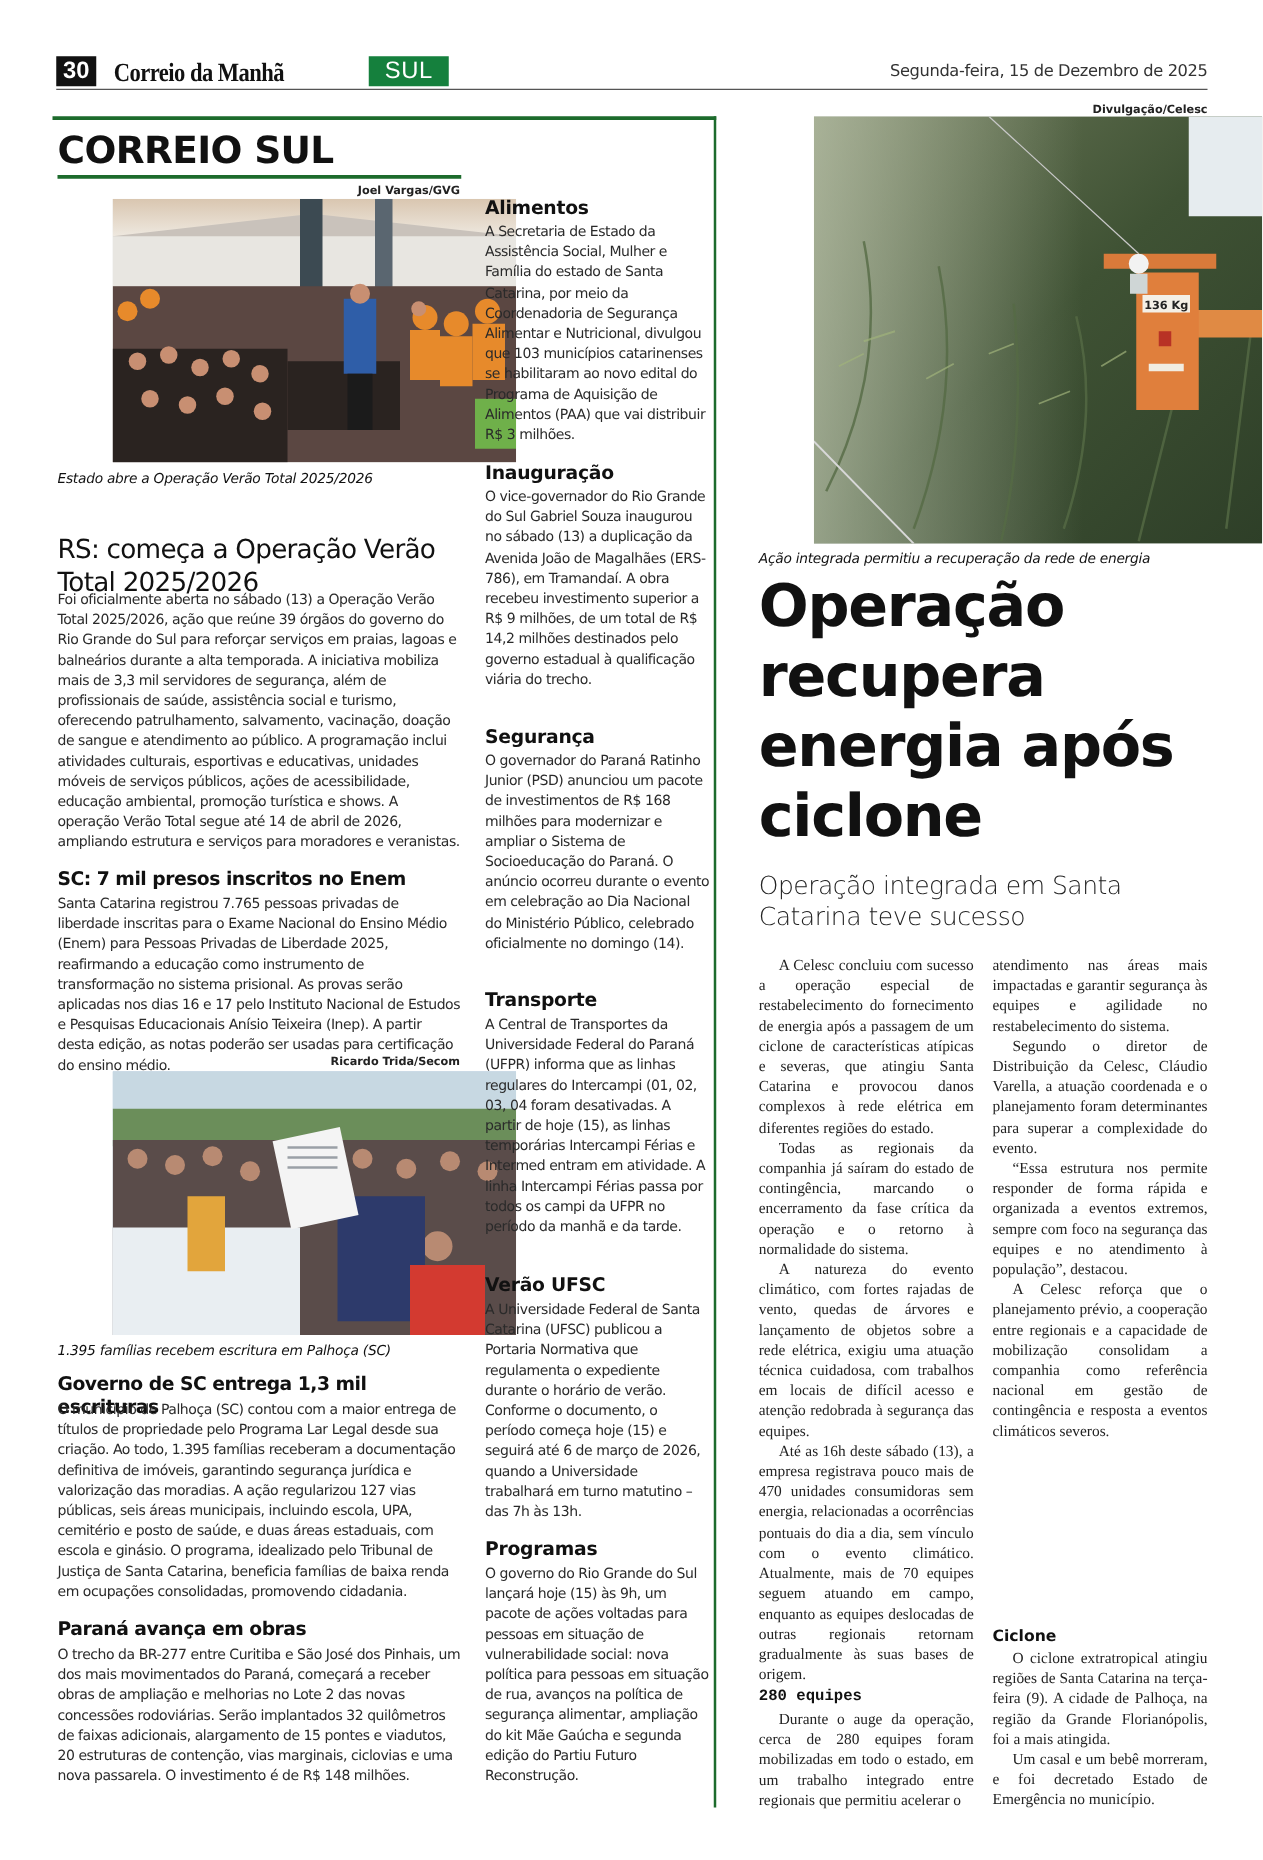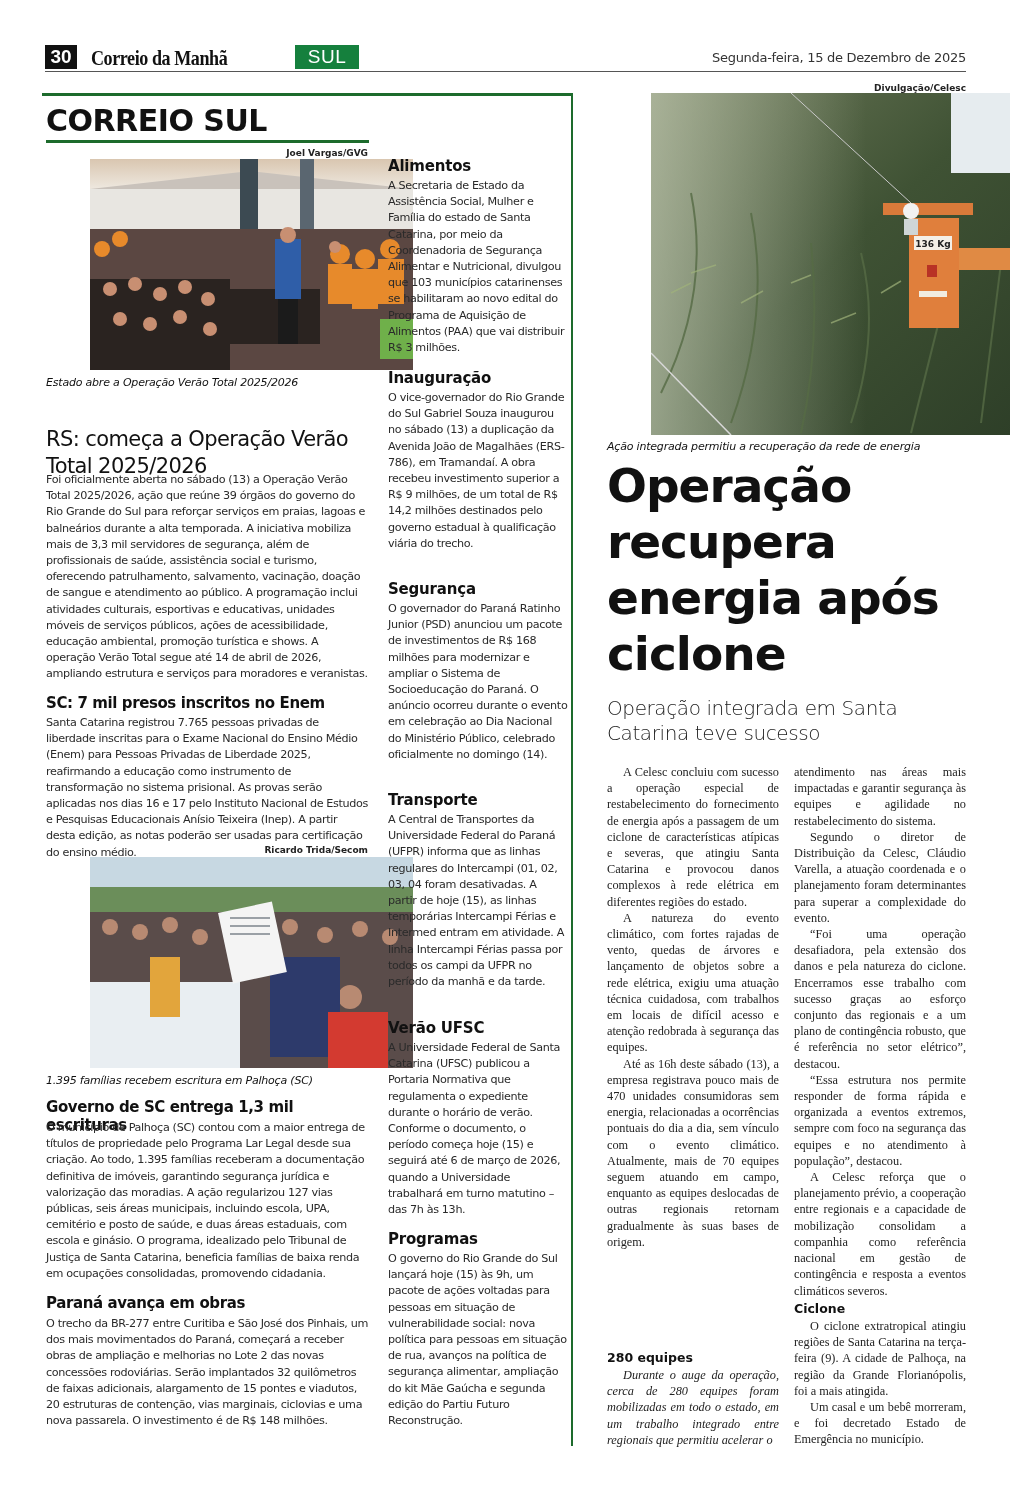--- a/index.html
+++ b/index.html
@@ -206,32 +206,32 @@
     <rect x="253" y="126" width="14" height="16" fill="#cfd6d6"></rect>
   </svg>
 </div>
 <div class="caption" style="left:607px; top:440px;">Ação integrada permitiu a recuperação da rede de energia</div>
 
 <h1 class="big-headline">Operação recupera energia após ciclone</h1>
 <h2 class="subhead">Operação integrada em Santa Catarina teve sucesso</h2>
 
 <div class="serif-body" style="left:607px; top:764px;">
   <p>A Celesc concluiu com sucesso a operação especial de restabelecimento do fornecimento de energia após a passagem de um ciclone de características atípicas e severas, que atingiu Santa Catarina e provocou danos complexos à rede elétrica em diferentes regiões do estado.</p>
+  <p>Todas as regionais da companhia já saíram do estado de contingência, marcando o encerramento da fase crítica da operação e o retorno à normalidade do sistema.</p>
   <p>A natureza do evento climático, com fortes rajadas de vento, quedas de árvores e lançamento de objetos sobre a rede elétrica, exigiu uma atuação técnica cuidadosa, com trabalhos em locais de difícil acesso e atenção redobrada à segurança das equipes.</p>
   <p>Até as 16h deste sábado (13), a empresa registrava pouco mais de 470 unidades consumidoras sem energia, relacionadas a ocorrências pontuais do dia a dia, sem vínculo com o evento climático. Atualmente, mais de 70 equipes seguem atuando em campo, enquanto as equipes deslocadas de outras regionais retornam gradualmente às suas bases de origem.</p>
 </div>
-<div class="serif-sub" style="left:607px; top:1350px;">280 equipes</div>
-<div class="serif-body" style="left:607px; top:1367px;font-style:italic;">
+<div class="serif-sub" style="left:607px; top:1350px;font-family:Liberation Mono, monospace;">280 equipes</div>
+<div class="serif-body" style="left:607px; top:1367px;">
   <p>Durante o auge da operação, cerca de 280 equipes foram mobilizadas em todo o estado, em um trabalho integrado entre regionais que permitiu acelerar o</p>
 </div>
 
 <div class="serif-body" style="left:794px; top:764px;">
   <p style="text-indent:0">atendimento nas áreas mais impactadas e garantir segurança às equipes e agilidade no restabelecimento do sistema.</p>
   <p>Segundo o diretor de Distribuição da Celesc, Cláudio Varella, a atuação coordenada e o planejamento foram determinantes para superar a complexidade do evento.</p>
-  <p>“Foi uma operação desafiadora, pela extensão dos danos e pela natureza do ciclone. Encerramos esse trabalho com sucesso graças ao esforço conjunto das regionais e a um plano de contingência robusto, que é referência no setor elétrico”, destacou.</p>
   <p>“Essa estrutura nos permite responder de forma rápida e organizada a eventos extremos, sempre com foco na segurança das equipes e no atendimento à população”, destacou.</p>
   <p>A Celesc reforça que o planejamento prévio, a cooperação entre regionais e a capacidade de mobilização consolidam a companhia como referência nacional em gestão de contingência e resposta a eventos climáticos severos.</p>
 </div>
 <div class="serif-sub" style="left:794px; top:1301px;">Ciclone</div>
 <div class="serif-body" style="left:794px; top:1318px;">
   <p>O ciclone extratropical atingiu regiões de Santa Catarina na terça-feira (9). A cidade de Palhoça, na região da Grande Florianópolis, foi a mais atingida.</p>
   <p>Um casal e um bebê morreram, e foi decretado Estado de Emergência no município.</p>
 </div>
 
 </body></html>

